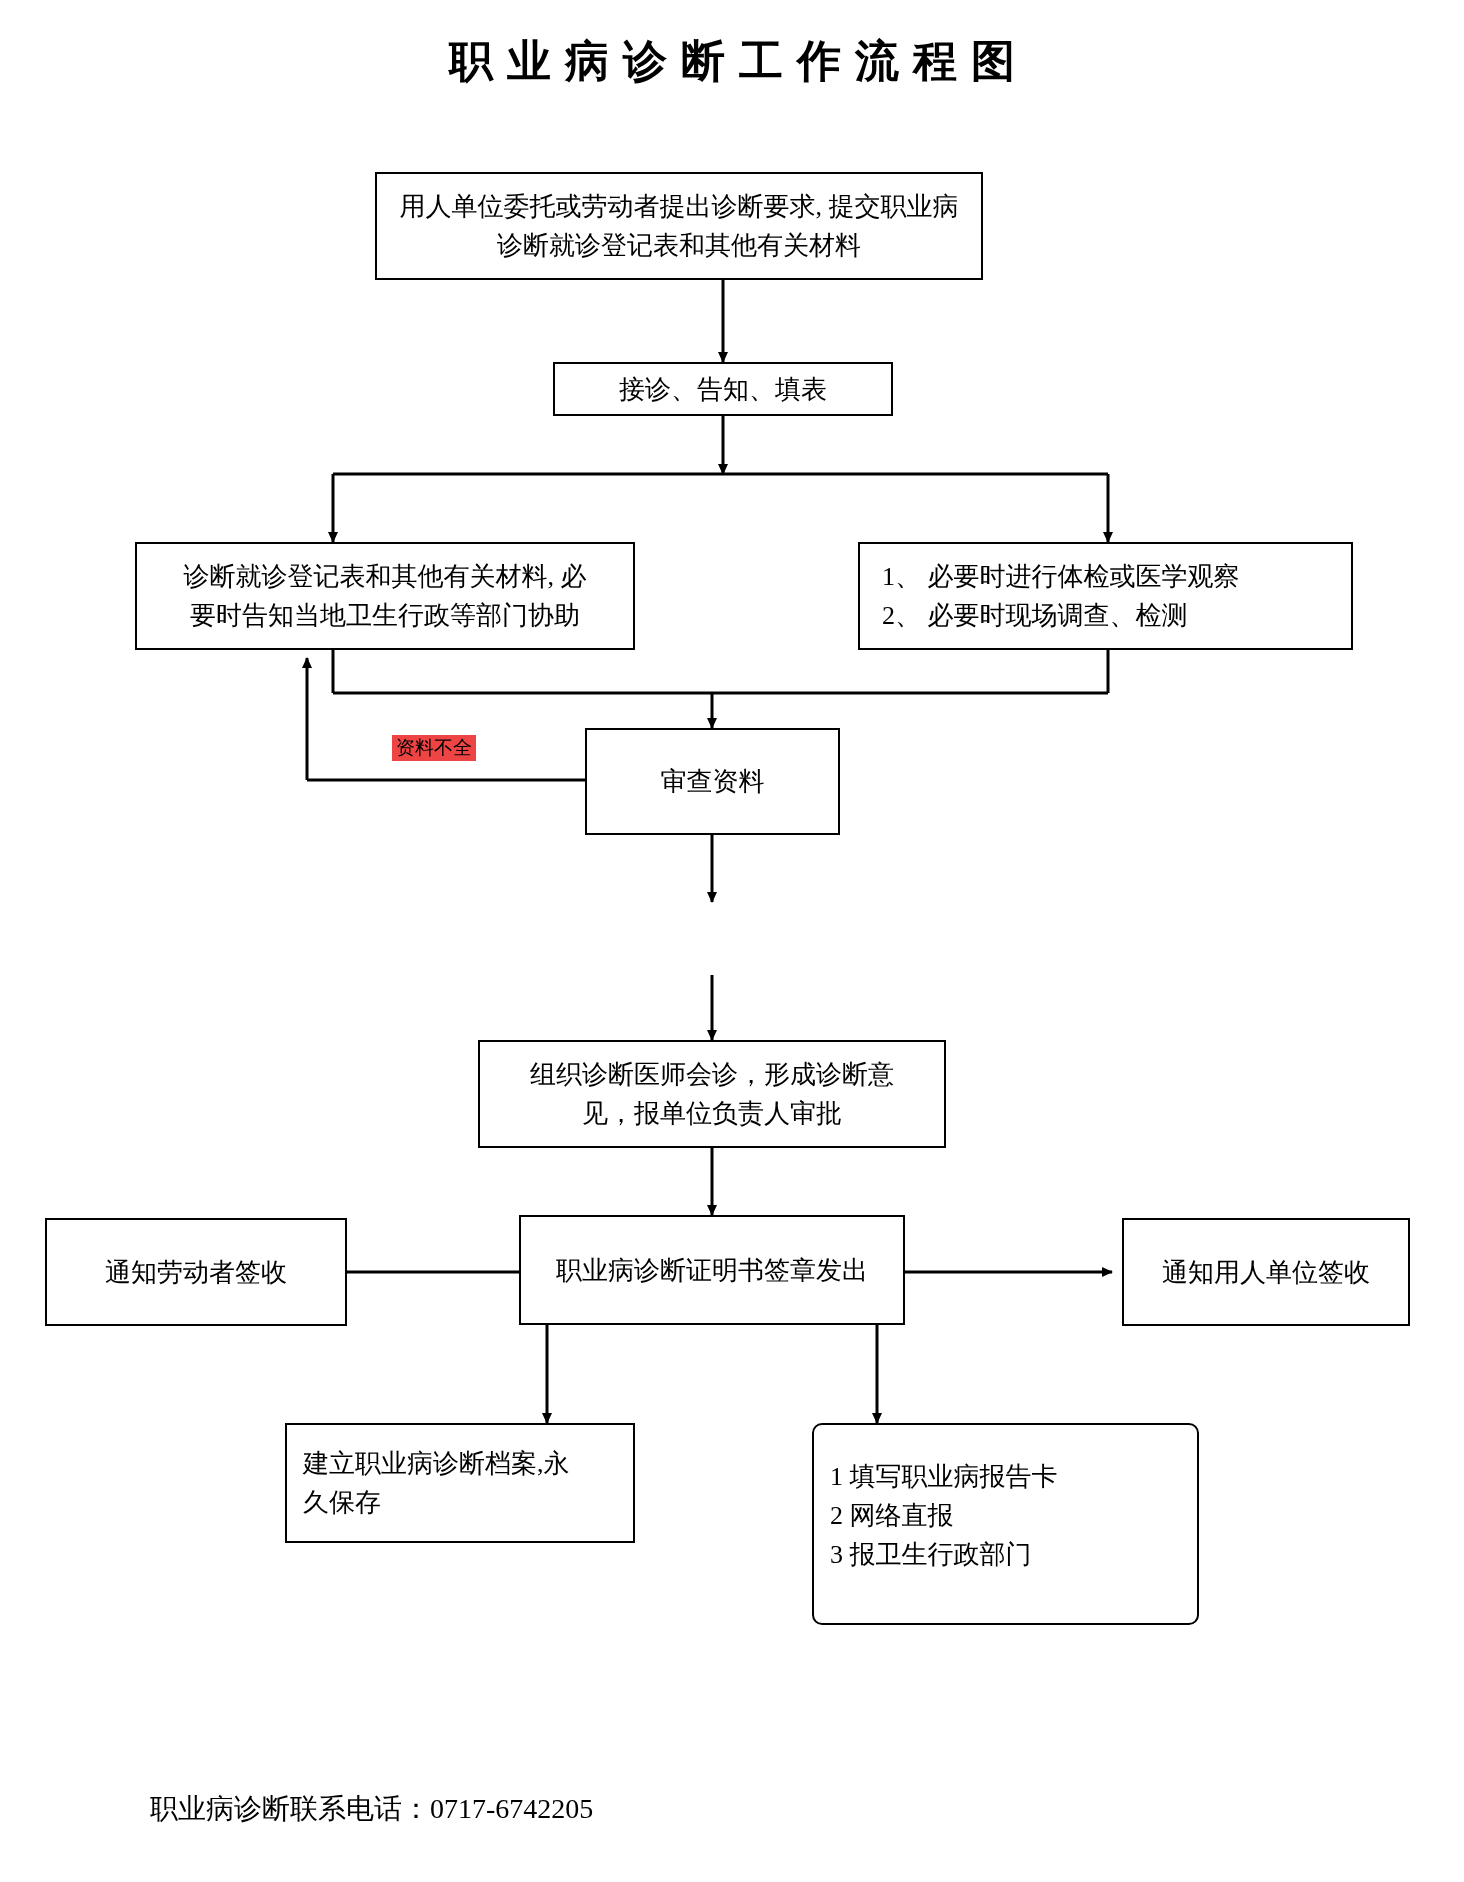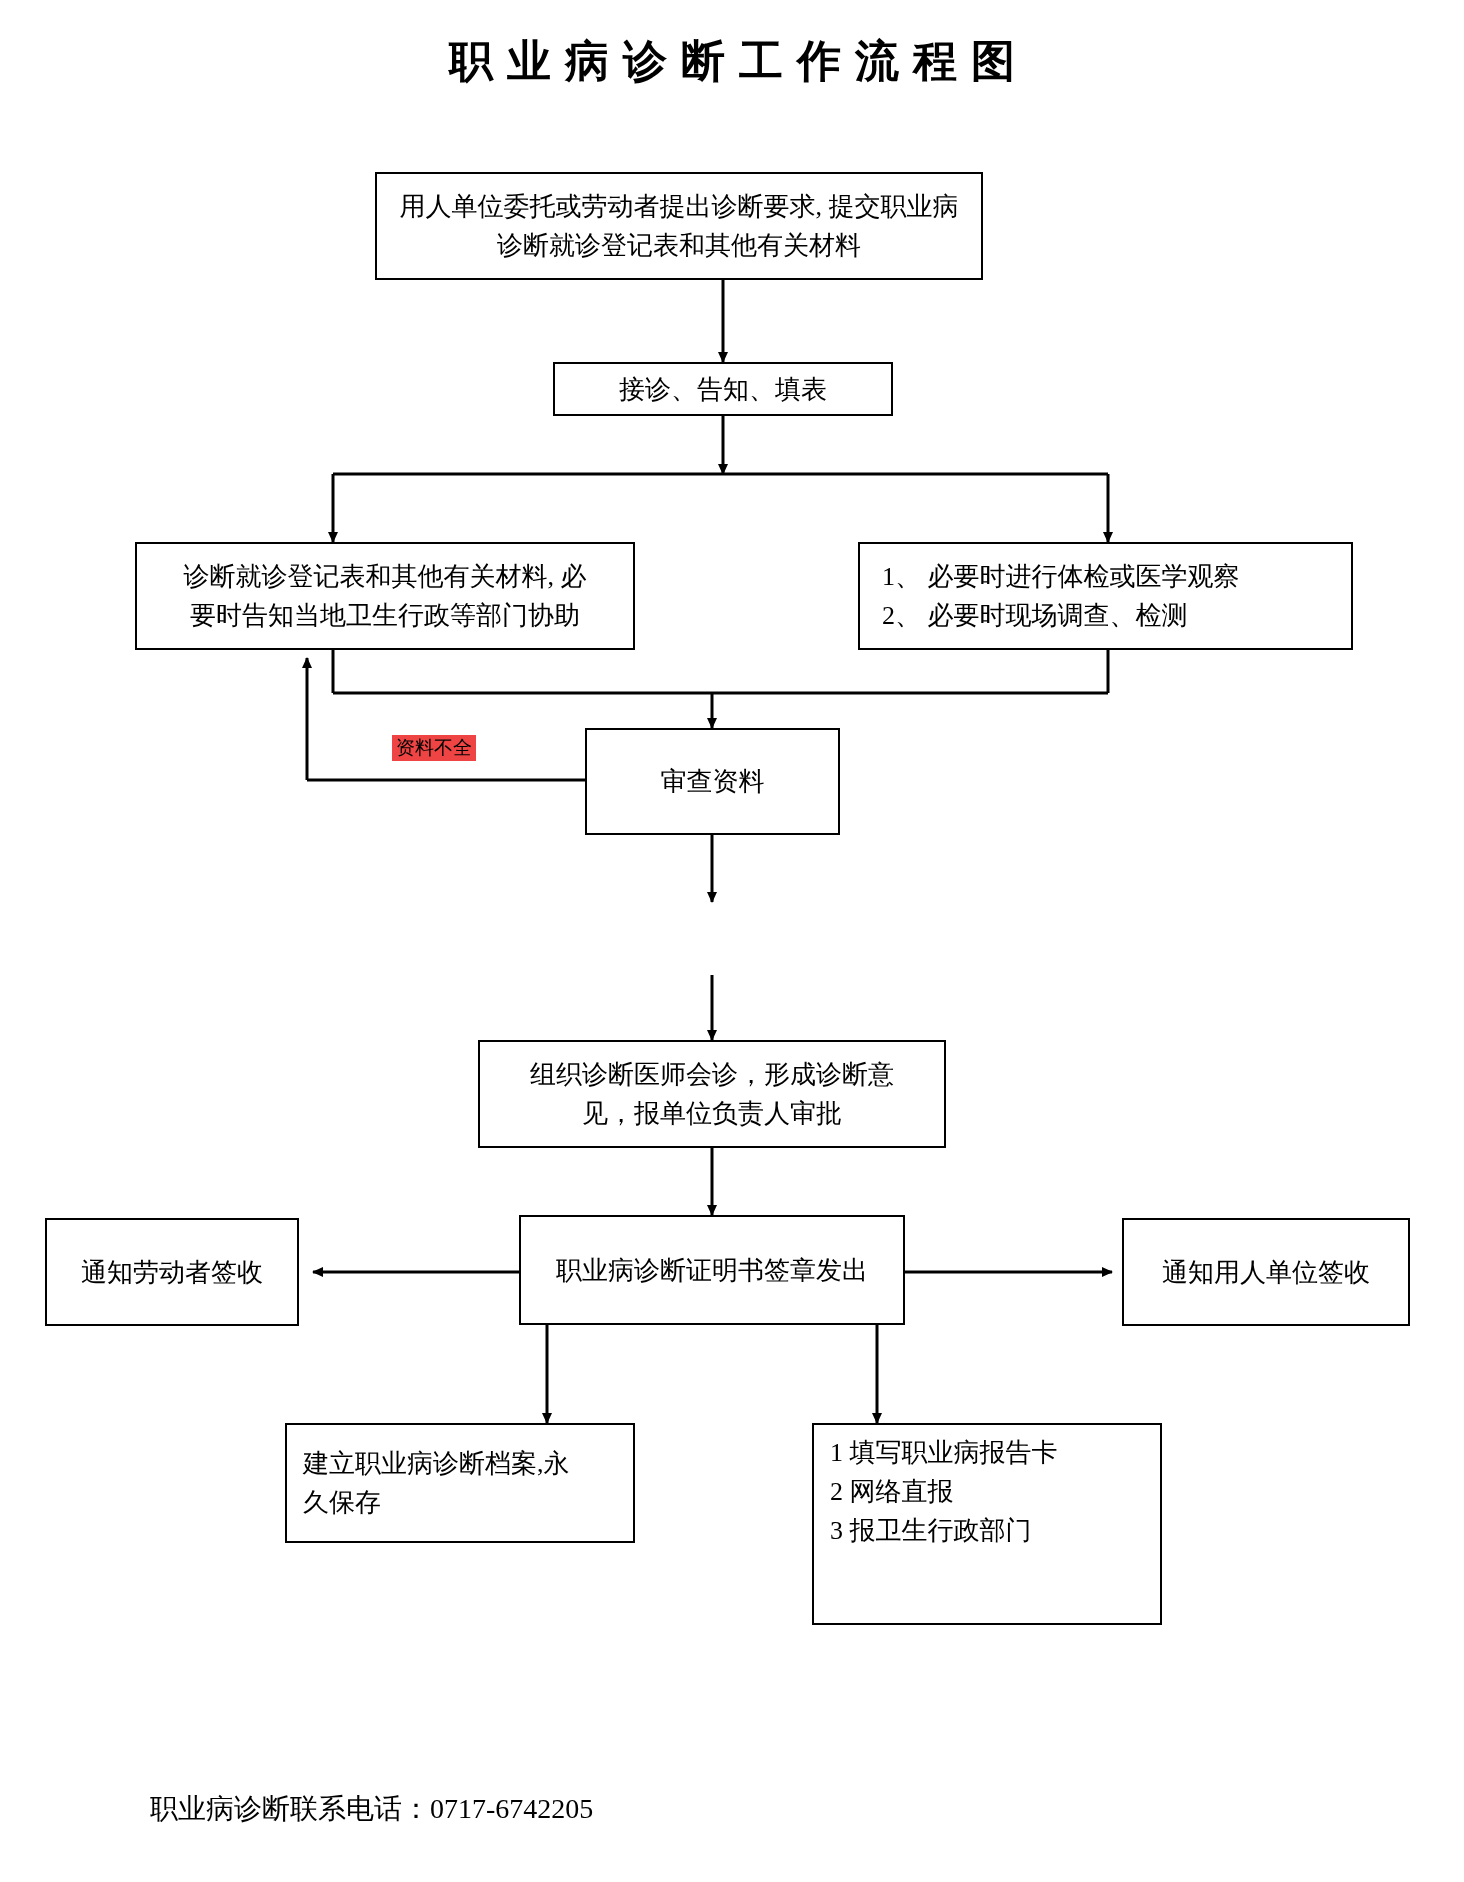--- a/index.html
+++ b/index.html
@@ -156,34 +156,34 @@
 
   <div class="node center" style="left:478px; top:1040px; width:468px; height:108px;">
     <span class="ln">组织诊断医师会诊，形成诊断意</span>
     <span class="ln">见，报单位负责人审批</span>
   </div>
 
   <div class="node center" style="left:519px; top:1215px; width:386px; height:110px;">
     <span class="ln">职业病诊断证明书签章发出</span>
   </div>
 
-  <div class="node center" style="left:45px; top:1218px; width:254px; height:108px;">
+  <div class="node center" style="left:45px; top:1218px; width:302px; height:108px;">
     <span class="ln">通知劳动者签收</span>
   </div>
 
   <div class="node center" style="left:1122px; top:1218px; width:288px; height:108px;">
     <span class="ln">通知用人单位签收</span>
   </div>
 
   <div class="node left-al" style="left:285px; top:1423px; width:350px; height:120px;text-align:center;">
     <span class="ln">建立职业病诊断档案,永</span>
     <span class="ln">久保存</span>
   </div>
 
-  <div class="node left-al" style="left:812px; top:1423px; width:350px; height:202px; justify-content:flex-start; padding-top:8px;">
+  <div class="node left-al" style="left:812px; top:1423px; width:387px; height:202px; justify-content:flex-start; padding-top:32px;border-radius:10px;">
     <span class="ln">1 填写职业病报告卡</span>
     <span class="ln">2 网络直报</span>
     <span class="ln">3 报卫生行政部门</span>
   </div>
 
   <div id="footer" style="left:150px; top:1790px;">职业病诊断联系电话：0717-6742205</div>
 
 </div>
 
 </body></html>

